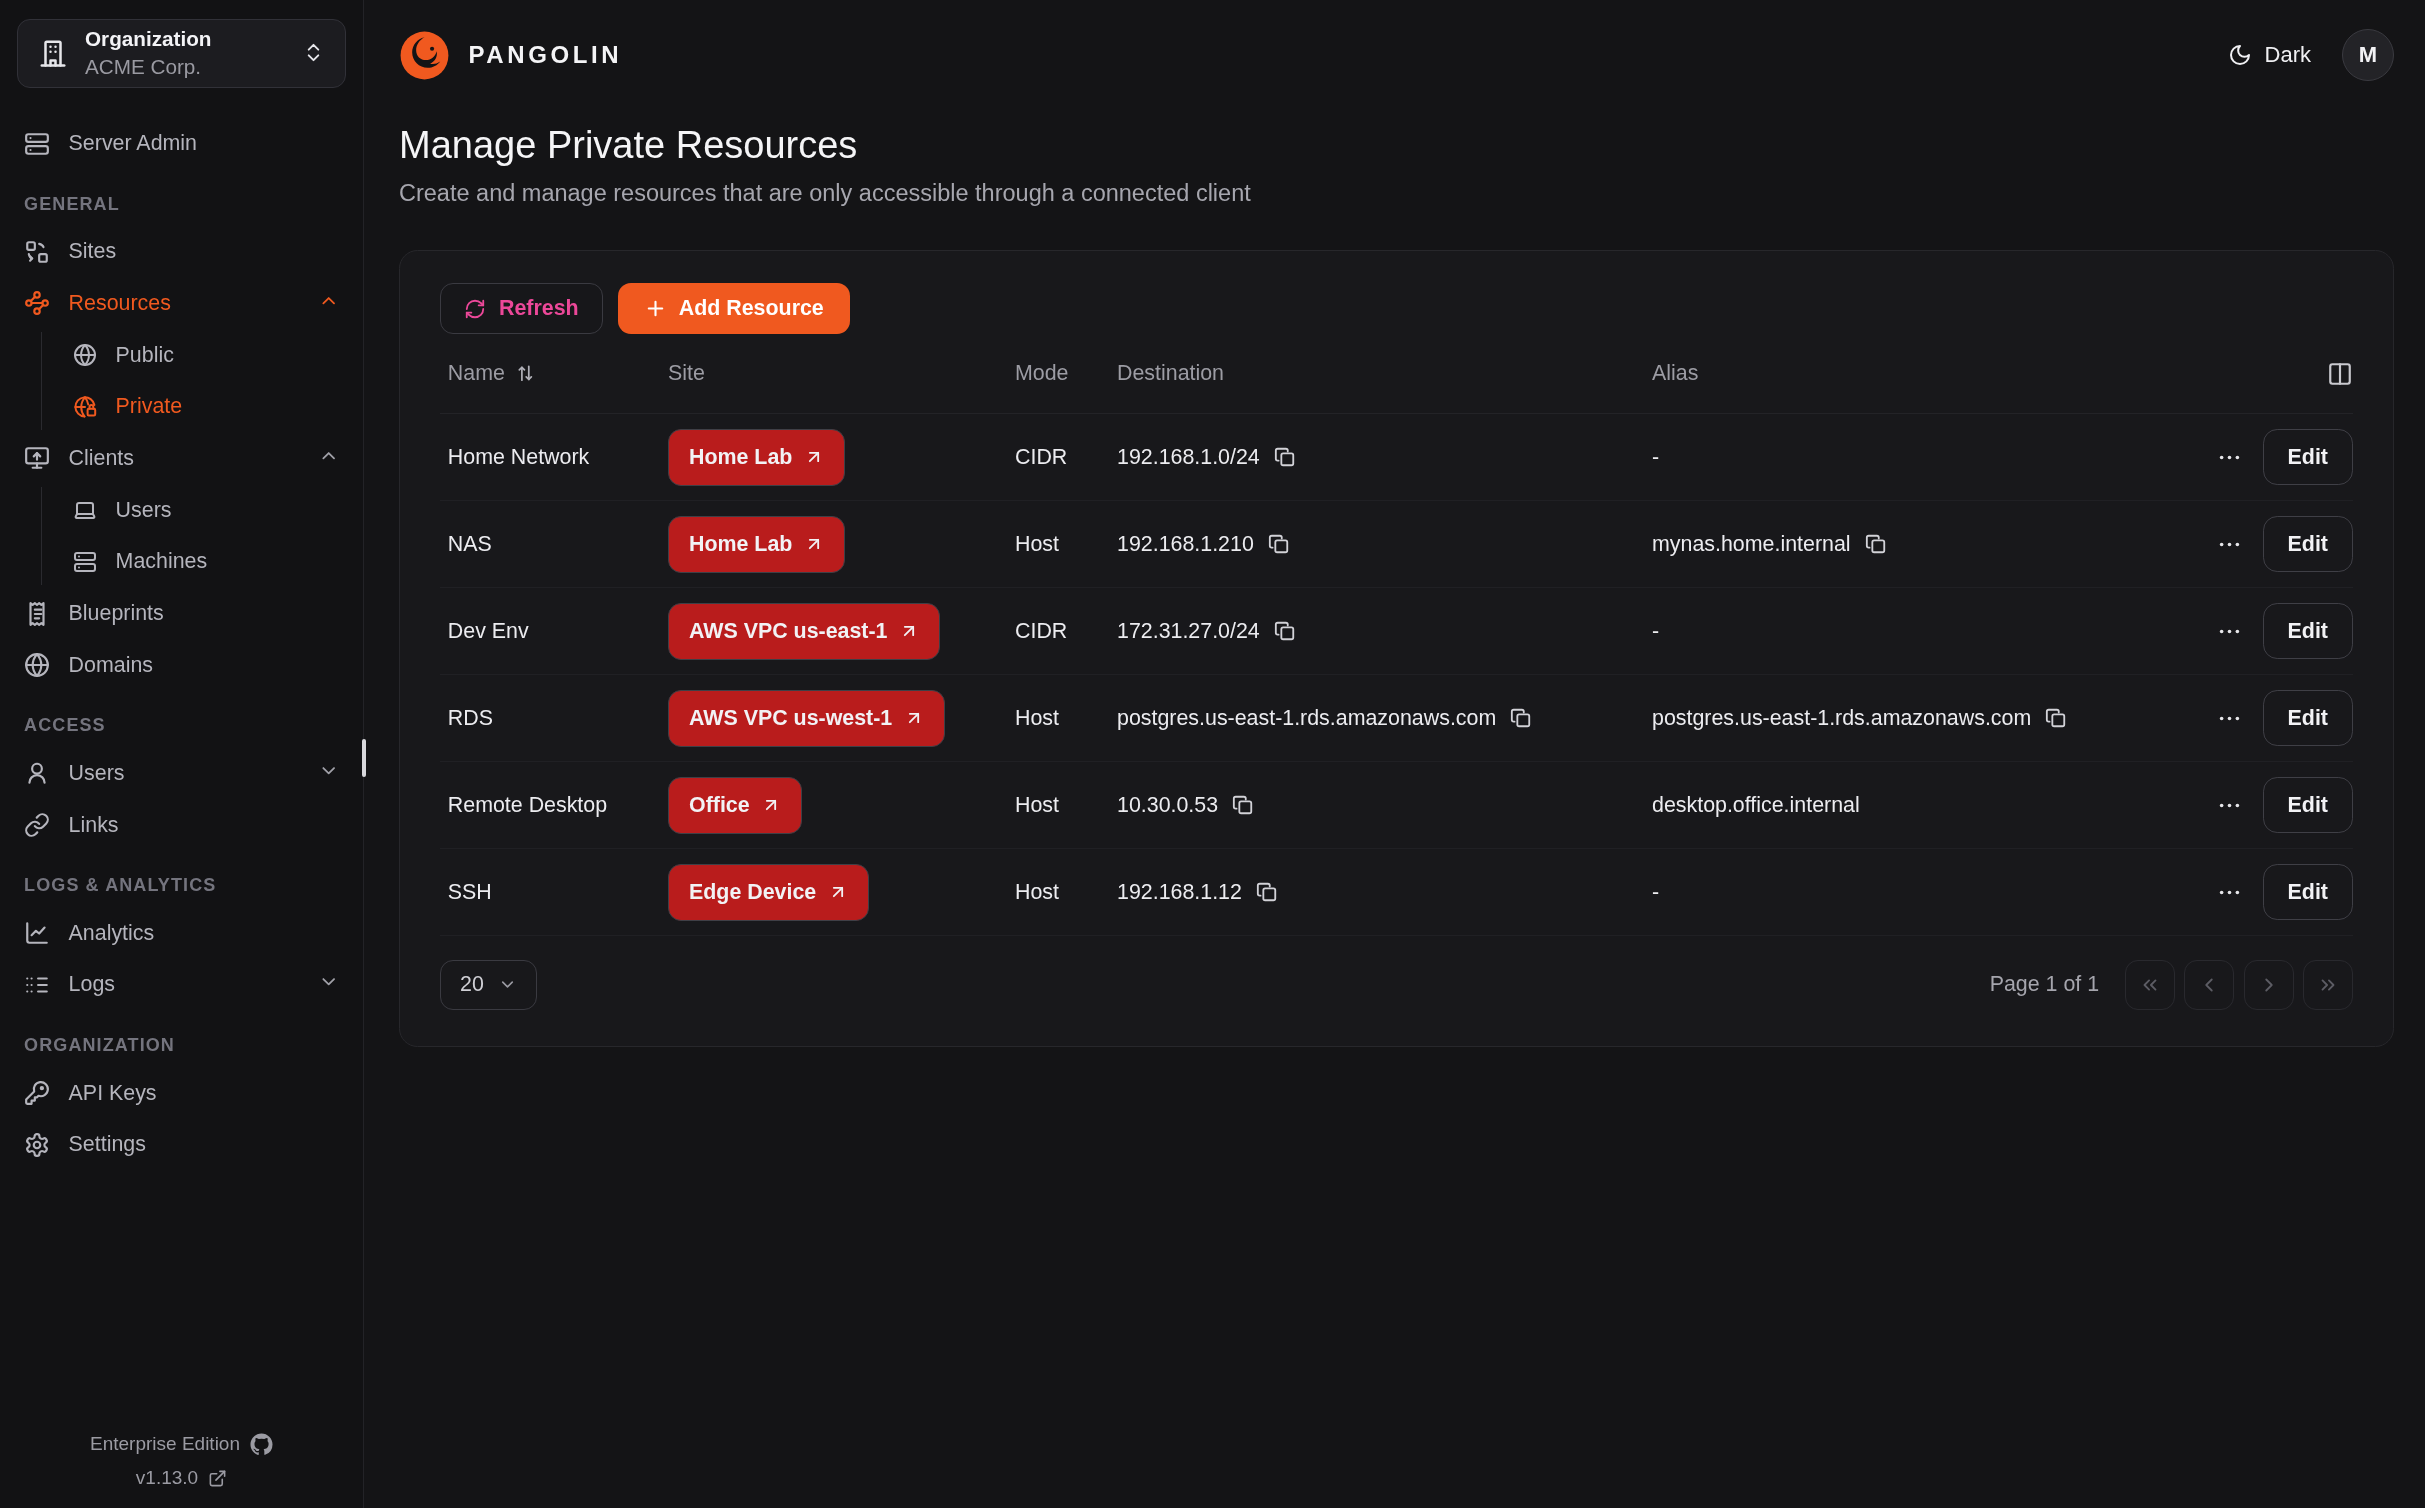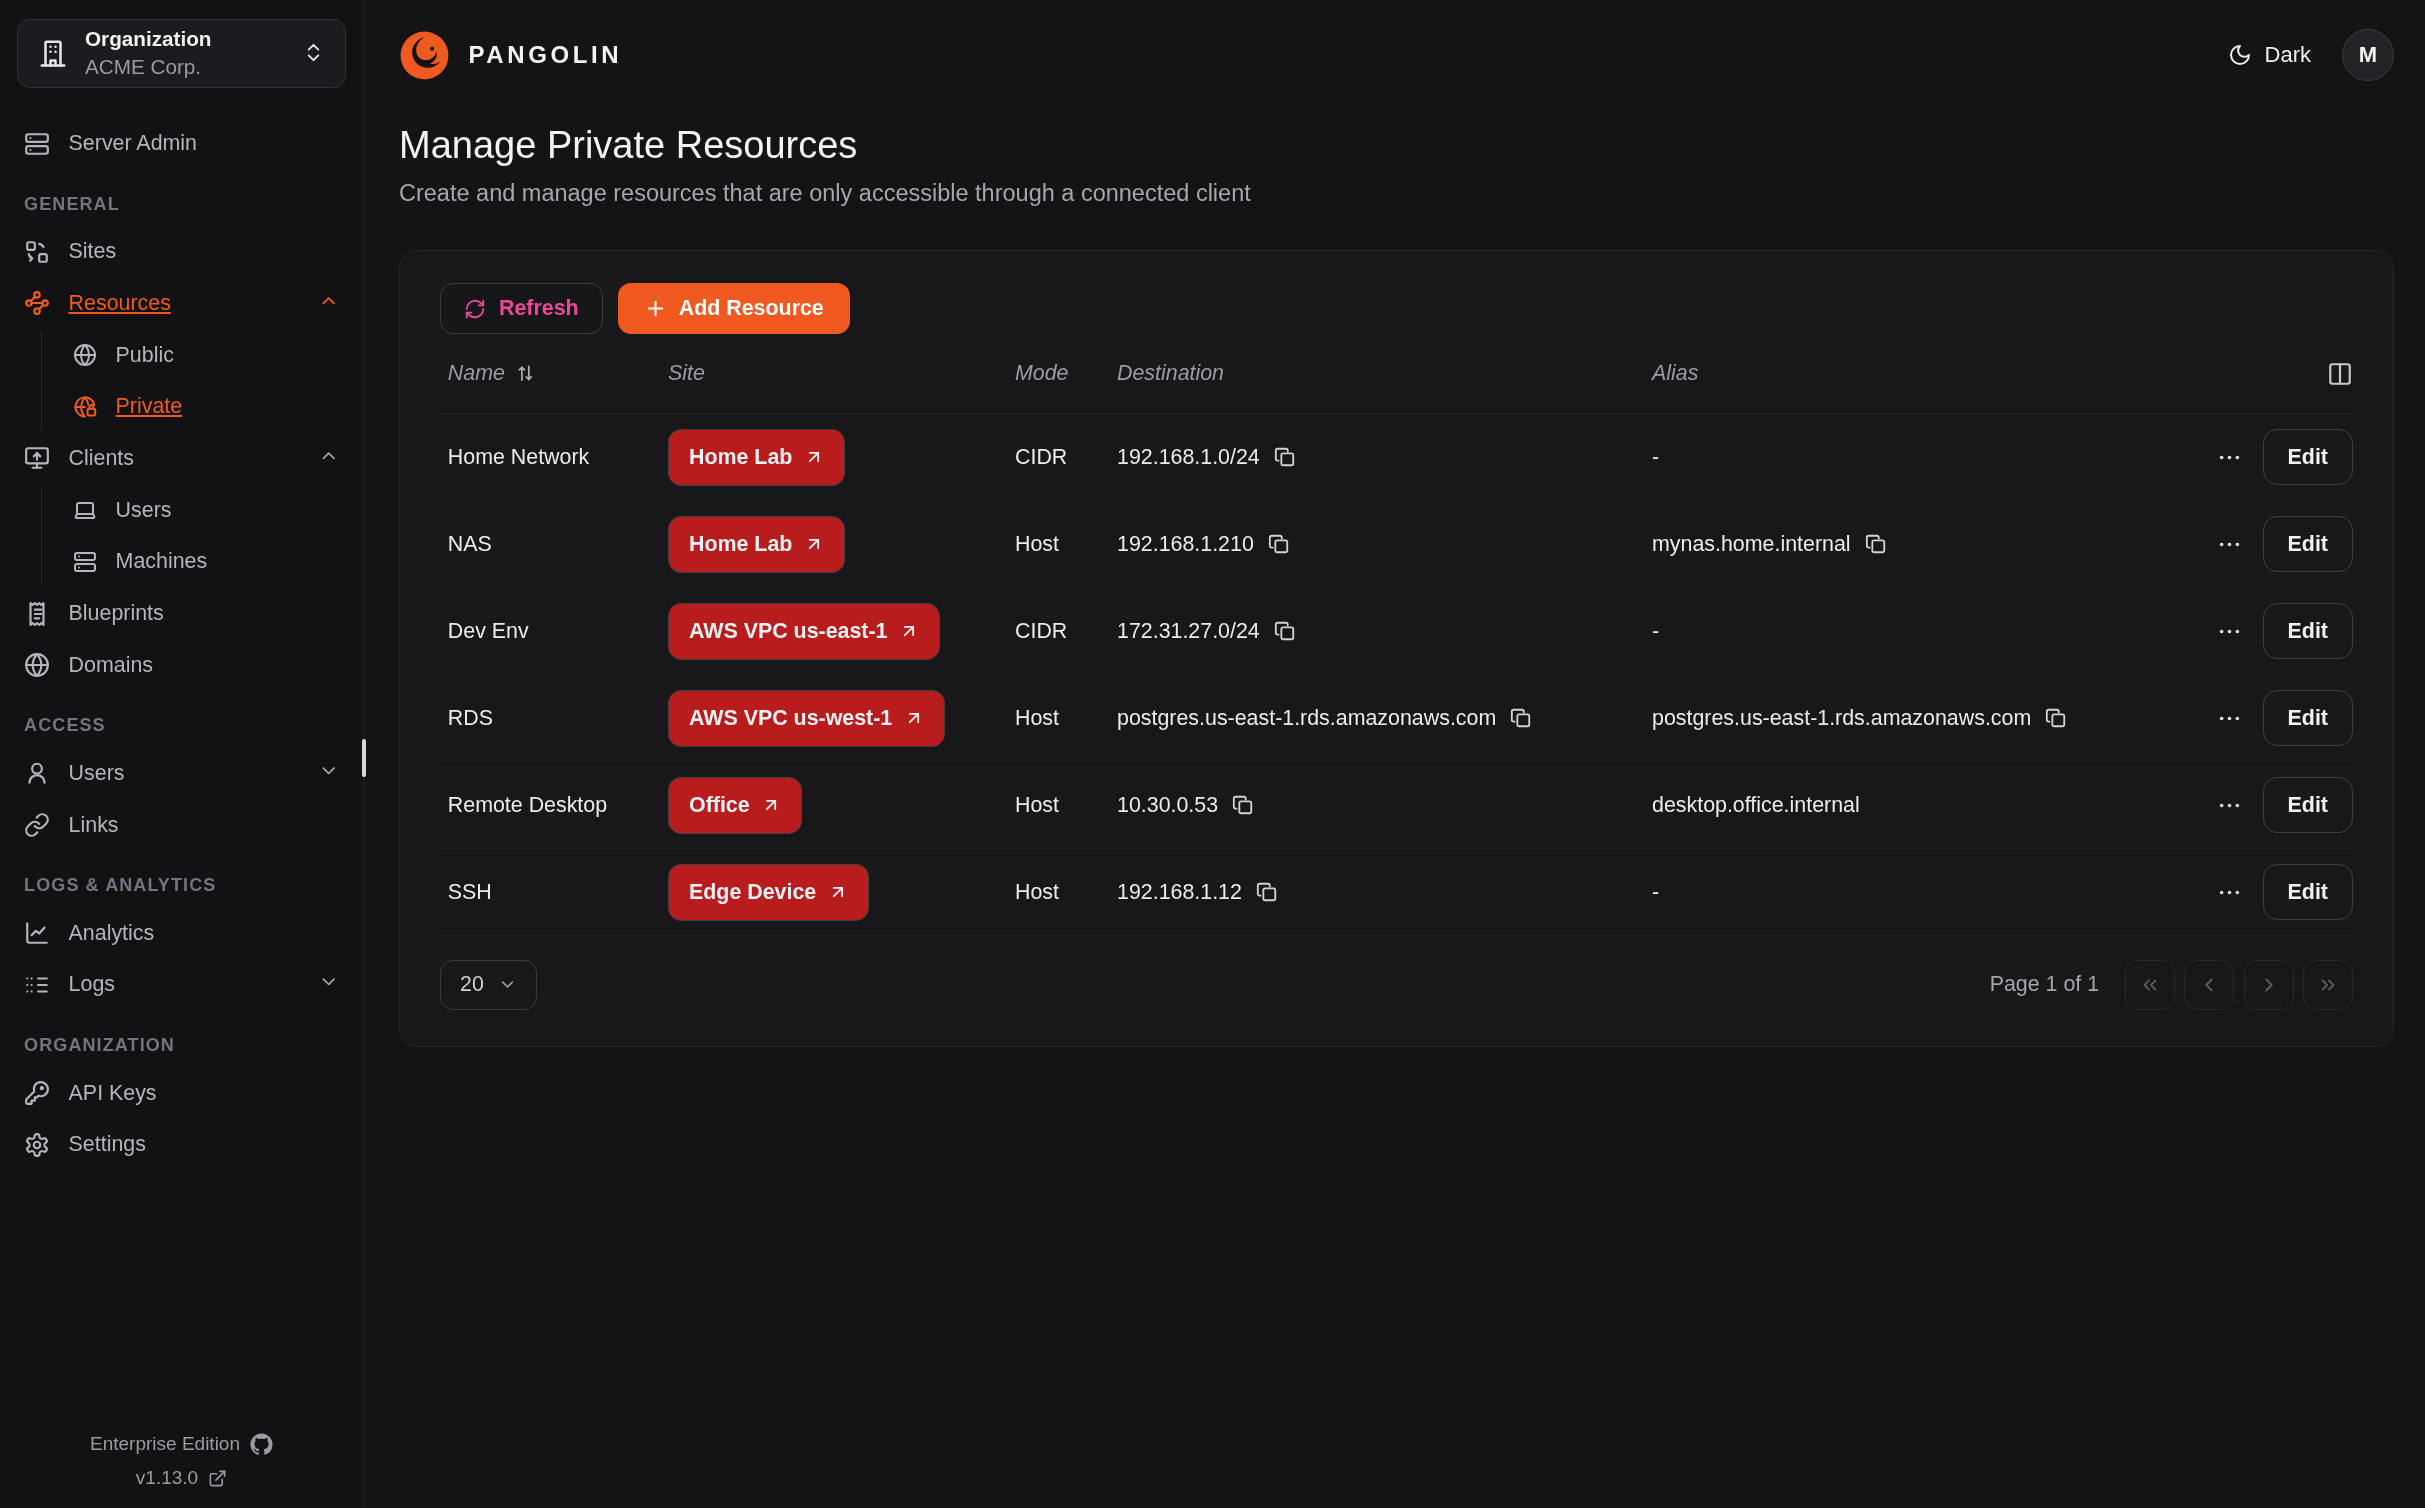--- a/index.html
+++ b/index.html
@@ -34,21 +34,21 @@
 
   .nav { margin-top:33px; }
   .nav-item {
     display:flex; align-items:center; gap:18.5px; height:46px;
     margin-bottom:5.7px; padding:0 7.1px; border-radius:10px;
     color:#b5b5bd; font-size:21.4px; font-weight:500; cursor:pointer;
   }
   .nav-item .ic { width:26px; height:26px; }
   .nav-item .caret { margin-left:auto; color:#a0a0a8; }
   .nav-item .caret .ic { width:21.4px; height:21.4px; }
-  .nav-item.active { color:#f0591f;text-decoration:underline; }
+  .nav-item.active { color:#f0591f; }
   .section-label {
     margin:27px 0 14.2px 7.1px; font-size:18px; font-weight:700;
     letter-spacing:1.1px; color:#74747e;
   }
   .children { margin-left:24px; border-left:1.4px solid #2a2a2f; padding-left:24px; }
   .children .nav-item .ic { width:24px; height:24px; }
 
   .resize-handle {
     position:absolute; right:-2.8px; top:739px; width:4.3px; height:38px;
     background:#d8d8dc; border-radius:2.1px; cursor:col-resize;
@@ -107,21 +107,21 @@
   }
   .btn-refresh .ic { width:22px; height:22px; }
   .btn-add {
     height:51px; padding:0 26px; gap:11.4px; background:#f0591f;
     border:none; color:#ffffff; font-size:21.4px; font-weight:700;
   }
   .btn-add .ic { width:23px; height:23px; stroke-width:2.2; }
 
   .tgrid { display:grid; grid-template-columns:228px 347px 102px 535px 1fr 125px; align-items:center; }
   .thead { height:80px; border-bottom:0.7px solid #232327; color:#9c9ca4; font-size:21.4px; }
-  .th { display:flex; align-items:center; gap:10px;font-style:italic; }
+  .th { display:flex; align-items:center; gap:10px; }
   .th.first { padding-left:7.8px; }
   .th .ic { width:20.7px; height:20.7px; color:#b0b0b8; }
   .th-tools { display:flex; justify-content:flex-end; color:#c9c9cf; }
   .th-tools .ic { width:26px; height:26px; cursor:pointer; }
 
   .trow { height:87px; border-bottom:0.7px solid #202024; font-size:21.4px; color:#ececf0; }
   .trow:last-of-type { border-bottom:none; }
   .cell-name { padding-left:7.8px; }
   .site-badge {
     display:inline-flex; align-items:center; gap:11.4px; height:57px; padding:0 20px;

